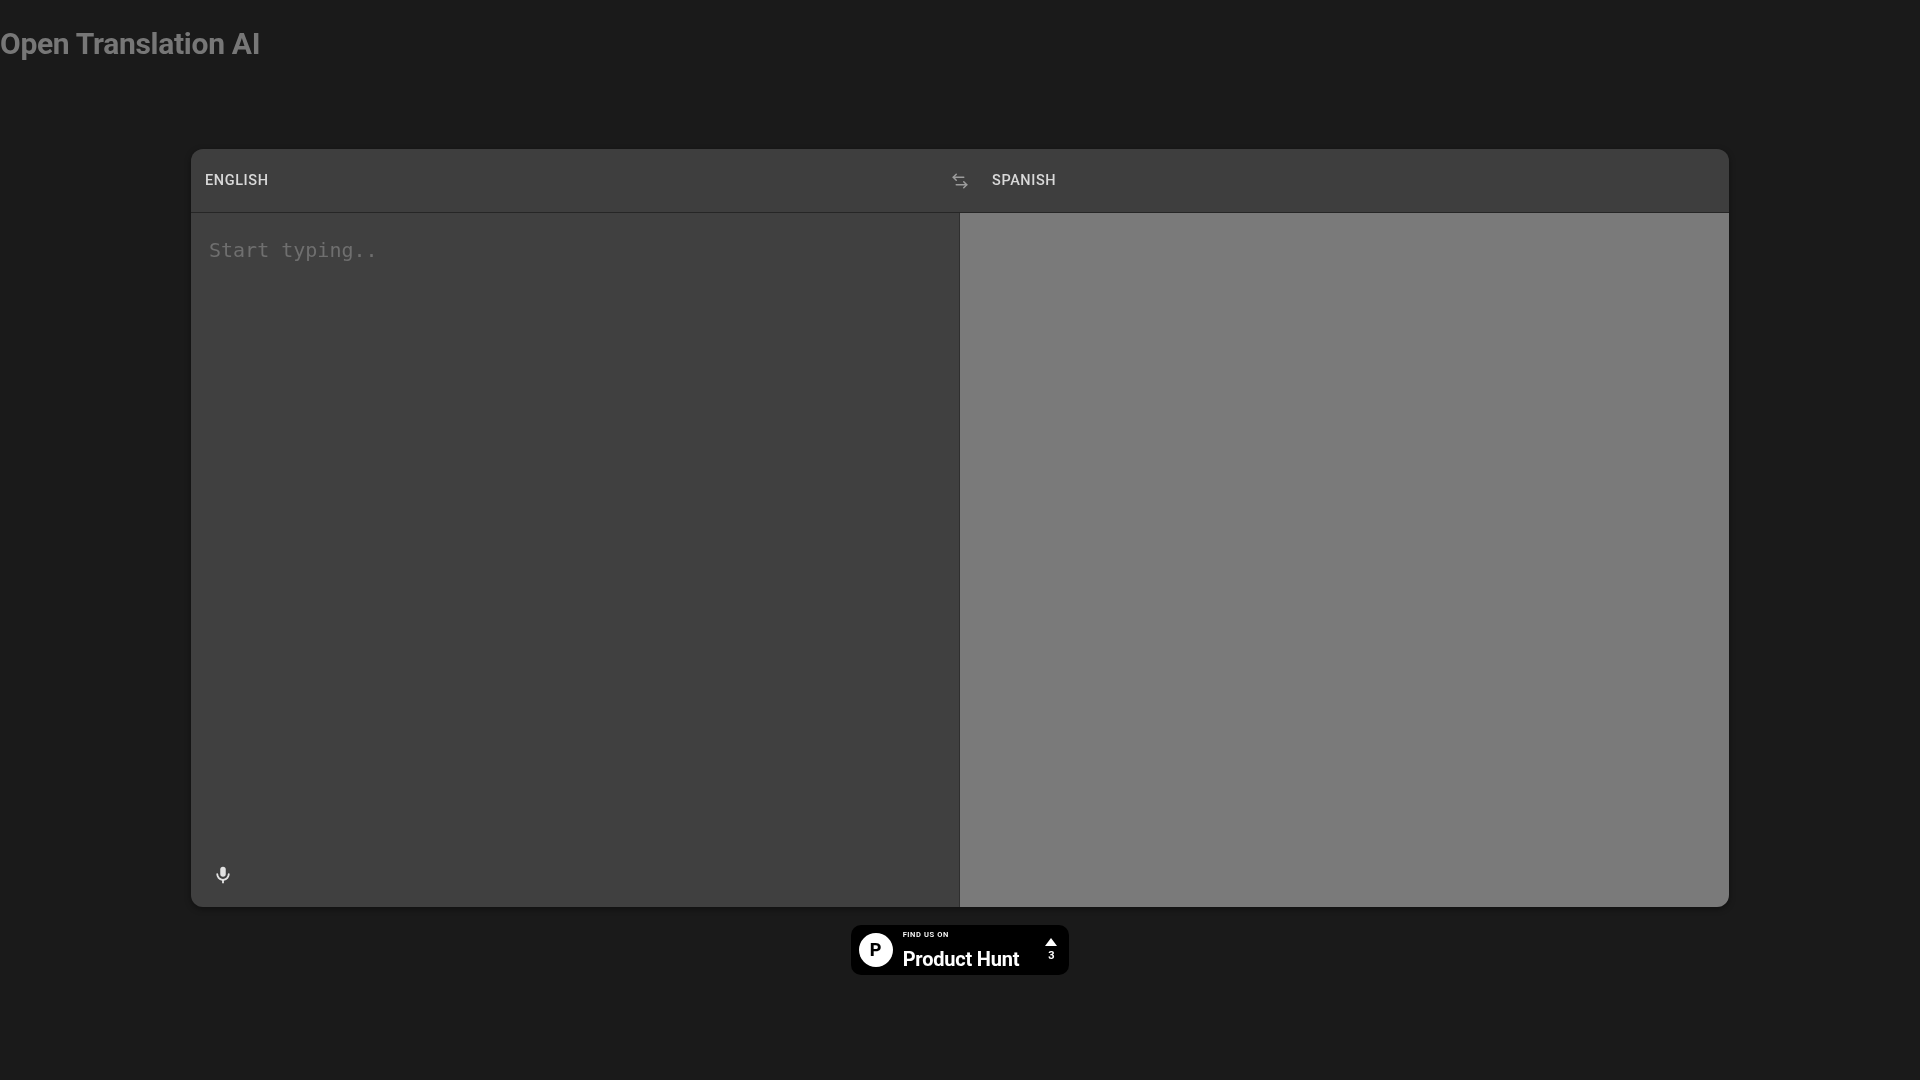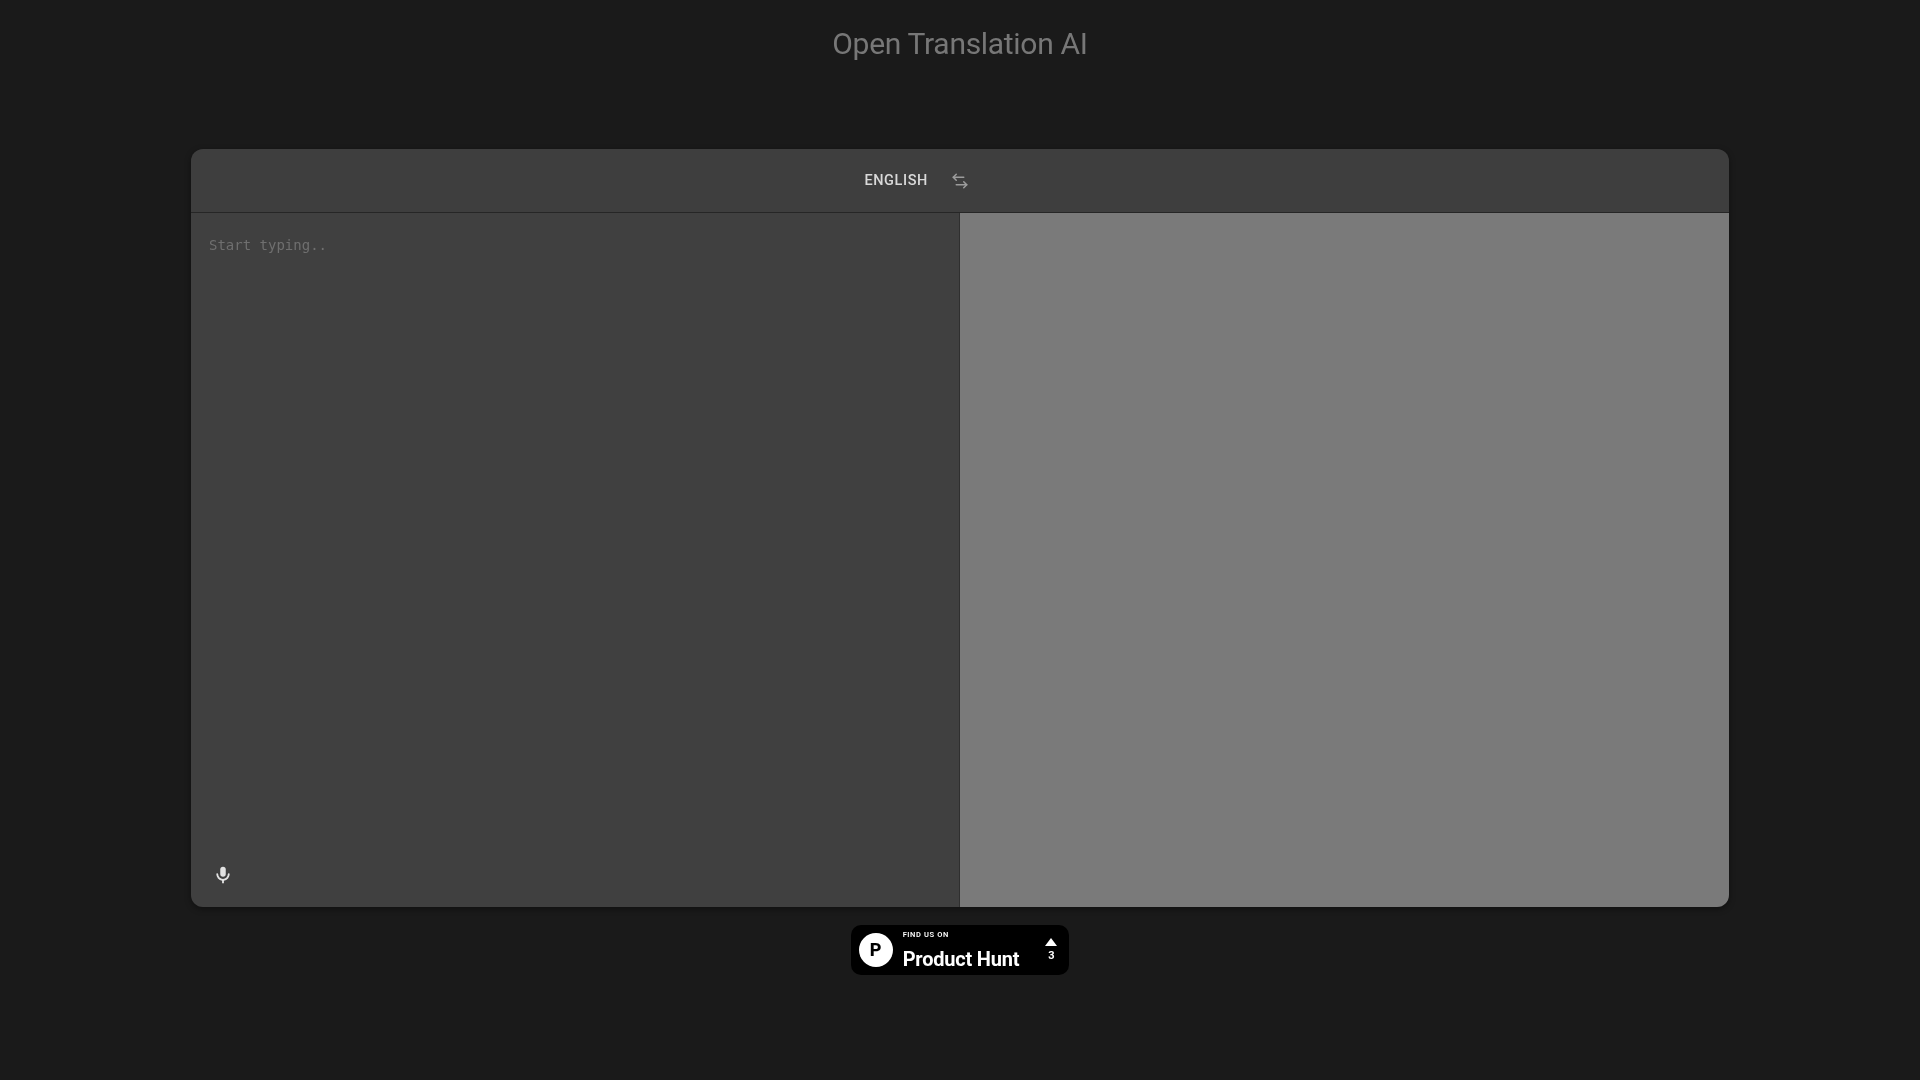--- a/index.html
+++ b/index.html
@@ -19,24 +19,24 @@
 
   html, body {
     width: 1920px;
     height: 1080px;
     background: var(--bg);
     font-family: -apple-system, BlinkMacSystemFont, "Segoe UI", Roboto, Helvetica, Arial, sans-serif;
     overflow: hidden;
   }
 
   .page-title {
-    text-align: center;
+    text-align: left;
     color: var(--title-faded);
     font-size: 30px;
-    font-weight: 400;
+    font-weight: 700;
     letter-spacing: -0.3px;
     padding-top: 26px;
   }
 
   .card {
     width: 1538px;
     margin: 88px auto 0;
     border-radius: 12px;
     overflow: hidden;
     box-shadow: 0 2px 6px rgba(0,0,0,0.4);
@@ -46,21 +46,21 @@
     display: grid;
     grid-template-columns: 1fr auto 1fr;
     align-items: center;
     background: var(--panel-header);
     height: 64px;
     border-bottom: 1px solid var(--hairline);
   }
 
   .lang-btn {
     display: inline-flex;
-    justify-content: flex-end;
+    justify-content: flex-start;
     align-items: center;
     width: 100%;
     height: 100%;
     color: #d9d9d9;
     font-size: 14.5px;
     font-weight: 500;
     letter-spacing: 0.6px;
     padding: 6px 14px;
   }
 
@@ -91,21 +91,21 @@
 
   .source-text {
     width: 100%;
     height: 100%;
     border: none;
     outline: none;
     resize: none;
     background: transparent;
     color: var(--text-light);
     font-family: Liberation Sans, sans-serif;
-    font-size: 14px;
+    font-size: 20px;
     line-height: 1.55;
     padding: 22px 18px;
   }
   .source-text::placeholder {
     color: var(--placeholder);
     font-family: ui-monospace, SFMono-Regular, Menlo, Consolas, monospace;
   }
 
   .mic-btn {
     position: absolute;
@@ -192,20 +192,23 @@
 
     <div class="swap-btn">
       <svg width="18" height="18" viewBox="0 0 24 24" fill="none" stroke="currentColor" stroke-width="2" stroke-linecap="round" stroke-linejoin="round">
         <path d="M7 3L3 7l4 4"></path>
         <path d="M3 7h14"></path>
         <path d="M17 21l4-4-4-4"></path>
         <path d="M21 17H7"></path>
       </svg>
     </div>
 
+    <div class="lang-btn">
+      <span>SPANISH</span>
+    </div>
 
   </div>
 
   <div class="panels">
 
     <div class="panel-left">
       <textarea class="source-text" placeholder="Start typing.." style=""></textarea>
 
       <div class="mic-btn">
         <svg width="22" height="22" viewBox="0 0 24 24" fill="currentColor">

